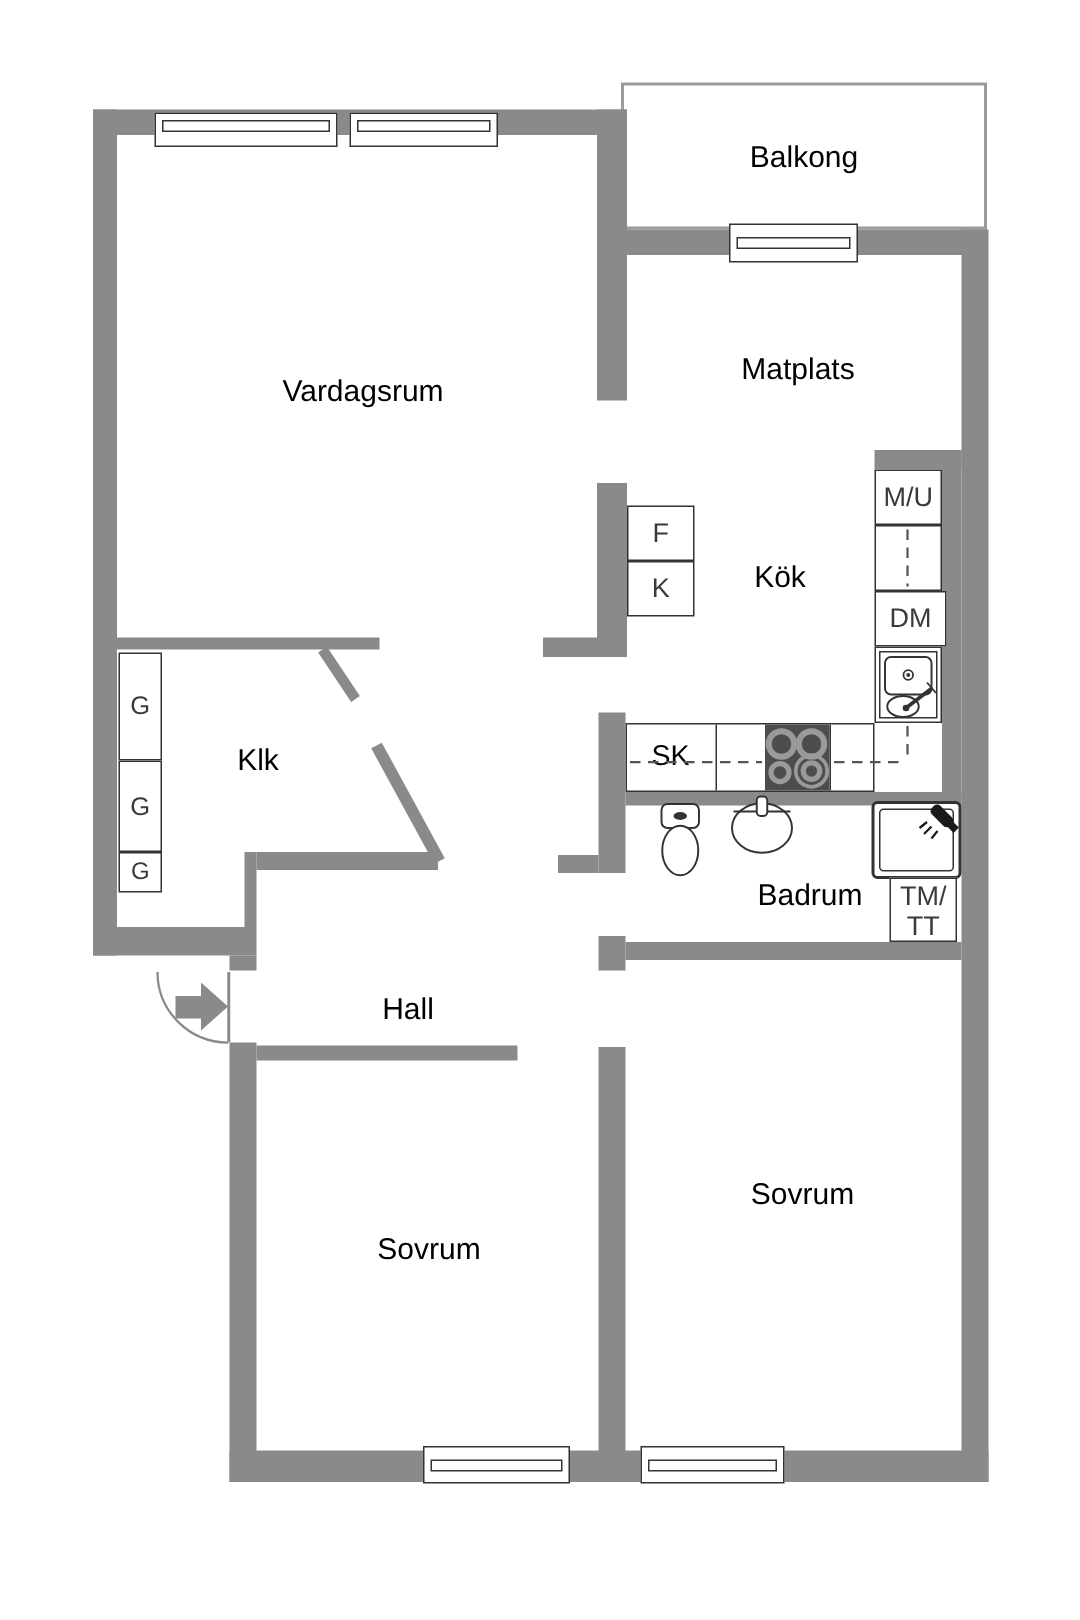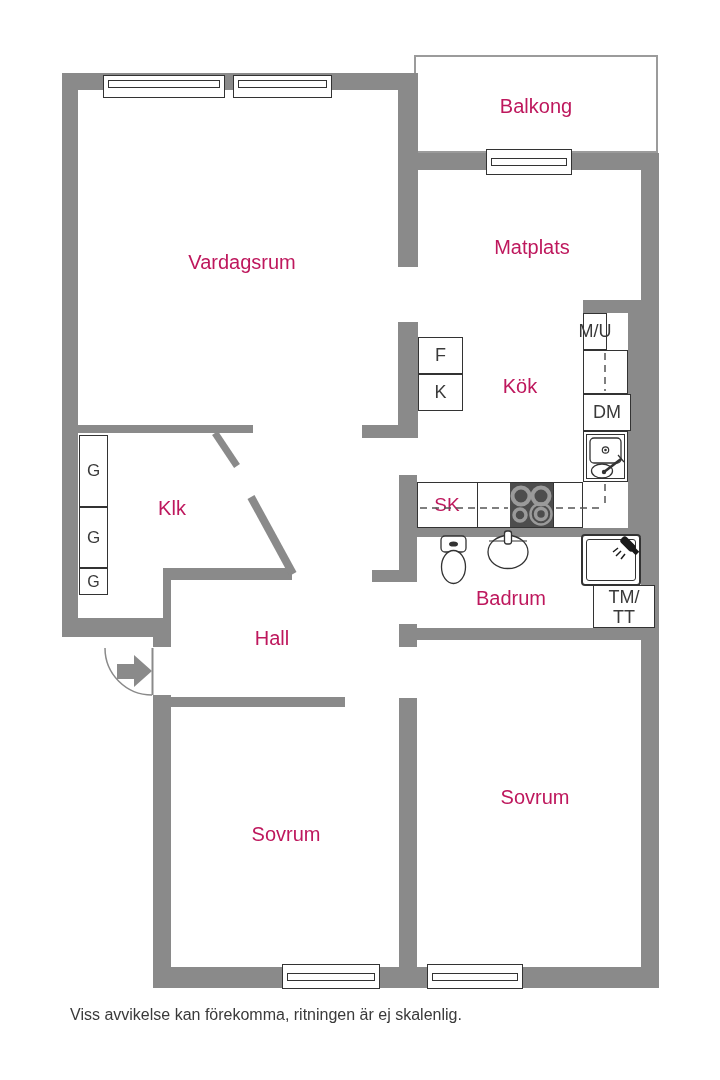--- a/index.html
+++ b/index.html
@@ -5,21 +5,21 @@
   html,body{margin:0;padding:0;background:#fff;}
   #plan{position:relative;width:720px;height:1080px;background:#ffffff;
         font-family:"Liberation Sans", sans-serif;overflow:hidden;}
   .wall{position:absolute;background:#8a8a8a;}
   .box{position:absolute;background:#fff;border:1.5px solid #333;box-sizing:border-box;
        display:flex;align-items:center;justify-content:center;
        font-size:18px;color:#3a3a3a;}
   .window{position:absolute;background:#fff;border:1px solid #333;box-sizing:border-box;}
   .glz{position:absolute;left:4px;right:4px;height:6px;border:1px solid #333;}
   .room-label{position:absolute;transform:translate(-50%,-50%);font-size:20px;
-       color:#be185d;white-space:nowrap;}
+       color:#000000;white-space:nowrap;}
   .balcony{position:absolute;background:#fff;border:2px solid #9b9b9b;box-sizing:border-box;}
   .divline{position:absolute;top:0;bottom:0;width:1px;background:#333;}
   .stove{position:absolute;background:#4d4d4d;}
   .shower-outer{position:absolute;background:#fff;border:2px solid #333;border-radius:4px;box-sizing:border-box;}
   .shower-inner{position:absolute;left:3px;top:3px;right:3px;bottom:3px;border:1px solid #333;border-radius:3px;}
   .sink-inner{position:absolute;left:2px;top:2px;right:2px;bottom:2px;border:1px solid #333;}
   .tmtt{flex-direction:column;line-height:20px;}
   .disclaimer{position:absolute;font-size:16px;color:#3a3a3a;white-space:nowrap;}
   svg.overlay{position:absolute;left:0;top:0;pointer-events:none;}
 </style>
@@ -71,42 +71,42 @@
   <div class="window" style="left:427px;top:964px;width:96px;height:25px">
     <div class="glz" style="top:8px"></div>
   </div>
 
   <div class="box" style="left:418px;top:337px;width:45px;height:37px">
       <span>F</span>
     </div>
   <div class="box" style="left:418px;top:374px;width:45px;height:37px">
       <span>K</span>
     </div>
-  <div class="box" style="left:583px;top:313px;width:24px;height:37px">
+  <div class="box" style="left:583px;top:313px;width:45px;height:37px">
       <span>M/U</span>
     </div>
   <div class="box" style="left:583px;top:350px;width:45px;height:44px"></div>
   <div class="box" style="left:583px;top:394px;width:48px;height:37px">
       <span>DM</span>
     </div>
   <div class="box" style="left:583px;top:431px;width:45px;height:51px">
     <div class="sink-inner"></div>
   </div>
 
   <div class="box" style="left:417px;top:482px;width:166px;height:46px">
     <div class="divline" style="left:59px"></div>
     <div class="divline" style="left:135px"></div>
   </div>
   <div class="room-label" style="left:447px;top:505px;font-size:19px">SK</div>
   <div class="stove" style="left:510px;top:483px;width:43px;height:44px"></div>
 
   <div class="shower-outer" style="left:581px;top:534px;width:60px;height:52px">
     <div class="shower-inner"></div>
   </div>
-  <div class="box tmtt" style="left:593px;top:585px;width:62px;height:43px">
+  <div class="box tmtt" style="left:593px;top:585px;width:45px;height:43px">
     <span>TM/</span>
     <span>TT</span>
   </div>
 
   <div class="box" style="left:79px;top:435px;width:29px;height:72px;font-size:17px">
       <span>G</span>
     </div>
   <div class="box" style="left:79px;top:507px;width:29px;height:61px;font-size:17px">
       <span>G</span>
     </div>
@@ -169,19 +169,18 @@
     <path d="M 105 648 A 47 47 0 0 0 152 695" fill="none" stroke="#8a8a8a" stroke-width="1.5"></path>
     <line x1="152.5" y1="648" x2="152.5" y2="695" stroke="#8a8a8a" stroke-width="2"></line>
     <polygon points="117,664 134,664 134,655 152,671 134,687 134,679 117,679" fill="#8a8a8a"></polygon>
   </svg>
 
   <div class="room-label" style="left:536px;top:106px">Balkong</div>
   <div class="room-label" style="left:242px;top:262px">Vardagsrum</div>
   <div class="room-label" style="left:532px;top:247px">Matplats</div>
   <div class="room-label" style="left:520px;top:386px">Kök</div>
   <div class="room-label" style="left:172px;top:508px">Klk</div>
-  <div class="room-label" style="left:272px;top:638px">Hall</div>
-  <div class="room-label" style="left:511px;top:598px">Badrum</div>
+  <div class="room-label" style="left:272px;top:674px">Hall</div>
+  <div class="room-label" style="left:540px;top:598px">Badrum</div>
   <div class="room-label" style="left:286px;top:834px">Sovrum</div>
   <div class="room-label" style="left:535px;top:797px">Sovrum</div>
 
-  <div class="disclaimer" style="left:70px;top:1006px">Viss avvikelse kan förekomma, ritningen är ej skalenlig.</div>
 </div>
 
 </body></html>

